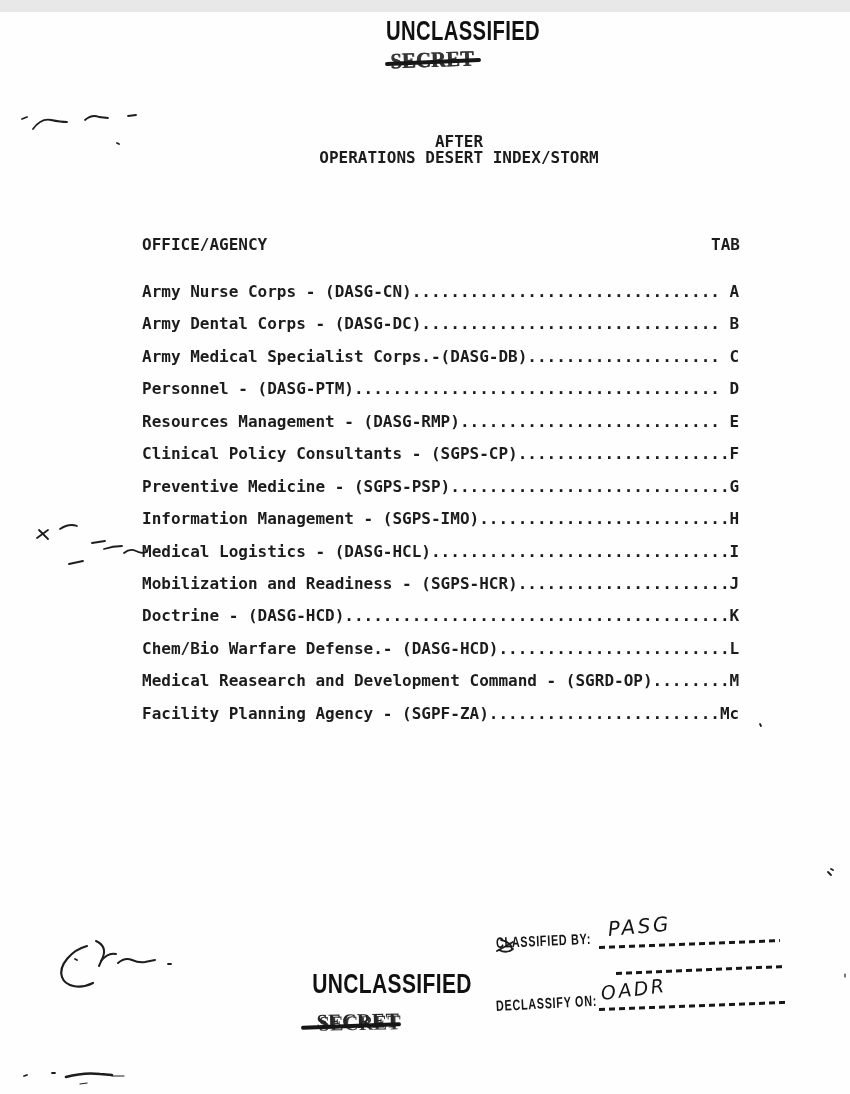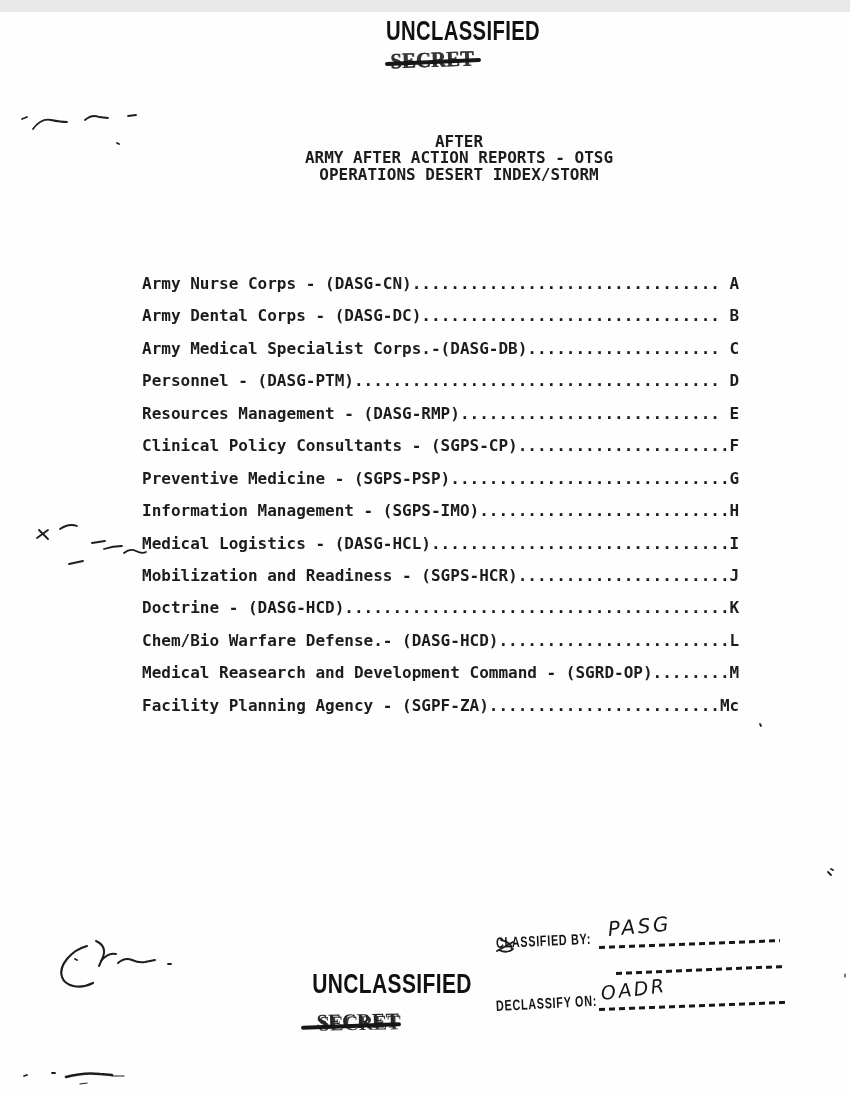--- a/index.html
+++ b/index.html
@@ -82,21 +82,21 @@
     position: absolute;
     left: 142px; top: 223px;
     width: 598px;
     display: flex;
     justify-content: space-between;
     font-weight: bold;
     font-size: 16px;
   }
   .index-rows {
     position: absolute;
-    left: 142px; top: 256px;
+    left: 142px; top: 264px;
     font-weight: bold;
     font-size: 16px;
     line-height: 32.45px;
     white-space: pre;
   }
   .index-row { height: 32.45px; }
   
   .stamp-label {
     position: absolute;
     font-family: "Liberation Sans", sans-serif;
@@ -178,24 +178,27 @@
       <path stroke-width="1.2" d="M845,962 l0,3"></path>
     </g>
   </svg>
 
   <div class="unclass top">UNCLASSIFIED</div>
   <div class="secret-stamp top">SECRET</div>
   <div class="strike top-line"></div>
 
   <div class="title-block">
     <div>AFTER</div>
-    <div>ARMY AFTER ACTION REPORTS - OTSG</div>
     <div>OPERATIONS DESERT INDEX/STORM</div>
   </div>
 
+  <div class="index-header">
+    <span>OFFICE/AGENCY</span>
+    <span>TAB</span>
+  </div>
 
   <div id="index-rows" class="index-rows"><div class="index-row"><span>Army Nurse Corps - (DASG-CN)</span><span>................................</span><span> A</span></div><div class="index-row"><span>Army Dental Corps - (DASG-DC)</span><span>...............................</span><span> B</span></div><div class="index-row"><span>Army Medical Specialist Corps.-(DASG-DB)</span><span>....................</span><span> C</span></div><div class="index-row"><span>Personnel - (DASG-PTM)</span><span>......................................</span><span> D</span></div><div class="index-row"><span>Resources Management - (DASG-RMP)</span><span>...........................</span><span> E</span></div><div class="index-row"><span>Clinical Policy Consultants - (SGPS-CP)</span><span>......................</span><span>F</span></div><div class="index-row"><span>Preventive Medicine - (SGPS-PSP)</span><span>.............................</span><span>G</span></div><div class="index-row"><span>Information Management - (SGPS-IMO)</span><span>..........................</span><span>H</span></div><div class="index-row"><span>Medical Logistics - (DASG-HCL)</span><span>...............................</span><span>I</span></div><div class="index-row"><span>Mobilization and Readiness - (SGPS-HCR)</span><span>......................</span><span>J</span></div><div class="index-row"><span>Doctrine - (DASG-HCD)</span><span>........................................</span><span>K</span></div><div class="index-row"><span>Chem/Bio Warfare Defense.- (DASG-HCD)</span><span>........................</span><span>L</span></div><div class="index-row"><span>Medical Reasearch and Development Command - (SGRD-OP)</span><span>........</span><span>M</span></div><div class="index-row"><span>Facility Planning Agency - (SGPF-ZA)</span><span>........................</span><span>Mc</span></div></div>
 
   <div class="stamp-label classified">CLASSIFIED BY:</div>
   <div class="handwriting pasg">PASG</div>
   <div class="dash-line l1"></div>
   <div class="dash-line l2"></div>
   <div class="stamp-label declassify">DECLASSIFY ON:</div>
   <div class="handwriting oadr">OADR</div>
   <div class="dash-line l3"></div>

